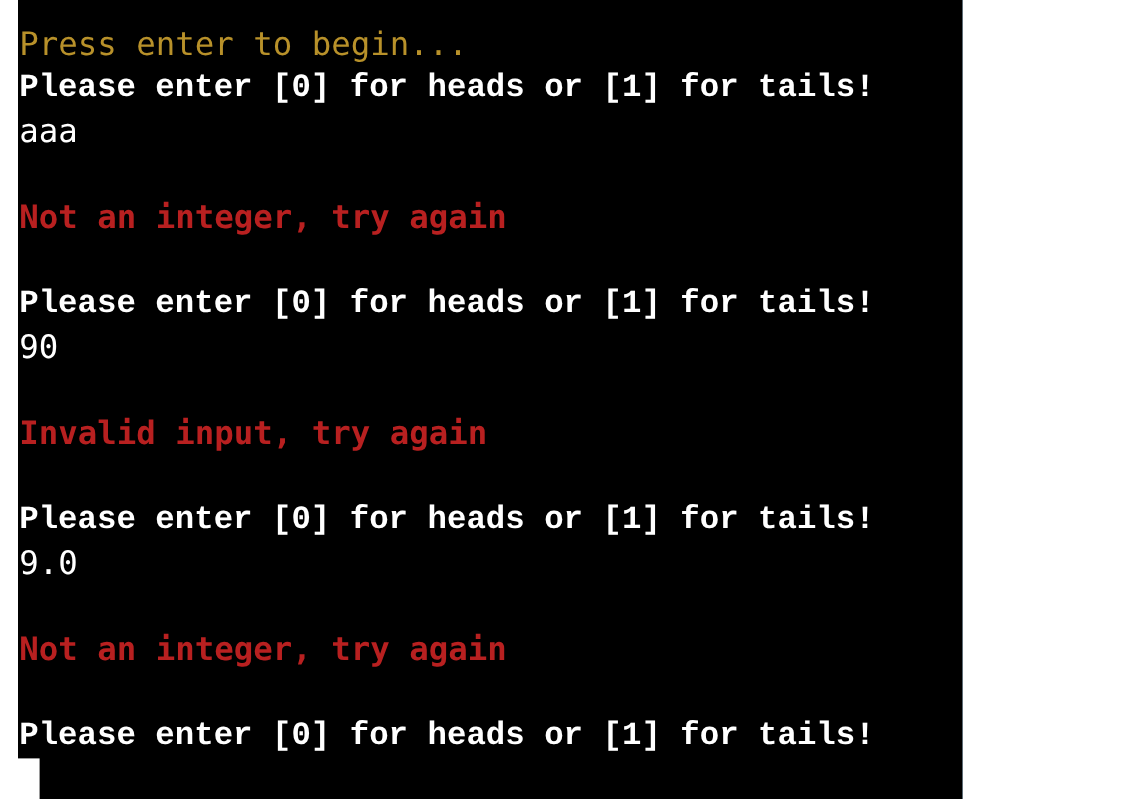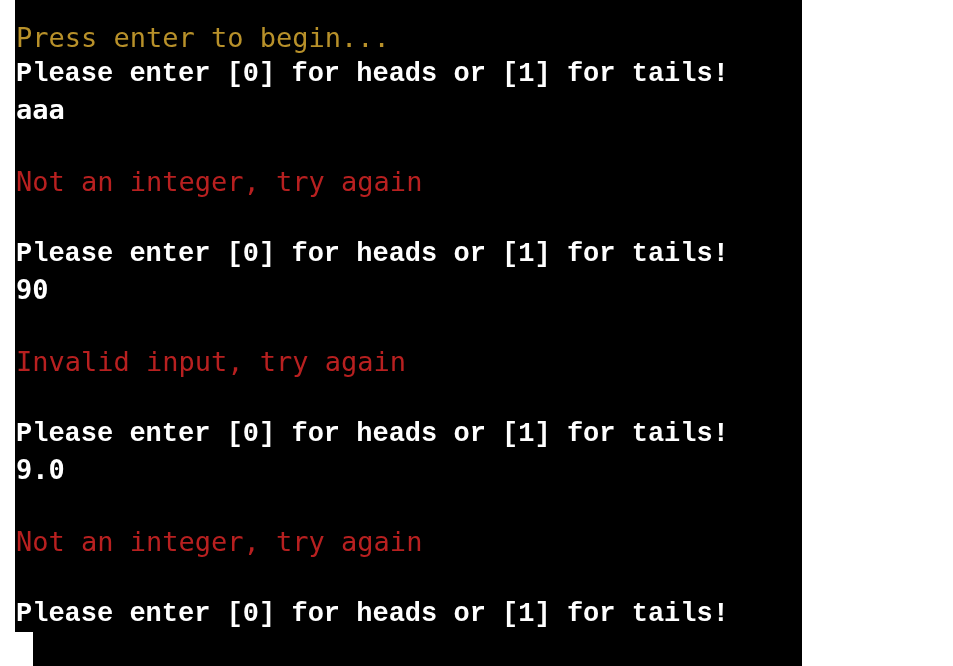--- a/index.html
+++ b/index.html
@@ -56,25 +56,25 @@
     color: #b8912a;
     font-weight: normal;
   }
   .line-out {
     color: #ffffff;
     font-weight: bold;
     font-family: Liberation Mono, monospace;
   }
   .line-echo {
     color: #ffffff;
-    font-weight: bold;
+    font-weight: normal;
   }
   .line-error {
     color: #b82020;
-    font-weight: normal;
+    font-weight: bold;
   }
   .line-blank {
     color: #000000;
   }
 
   
   #text-cursor {
     position: absolute;
     left: 0px;
     top: 632px;

